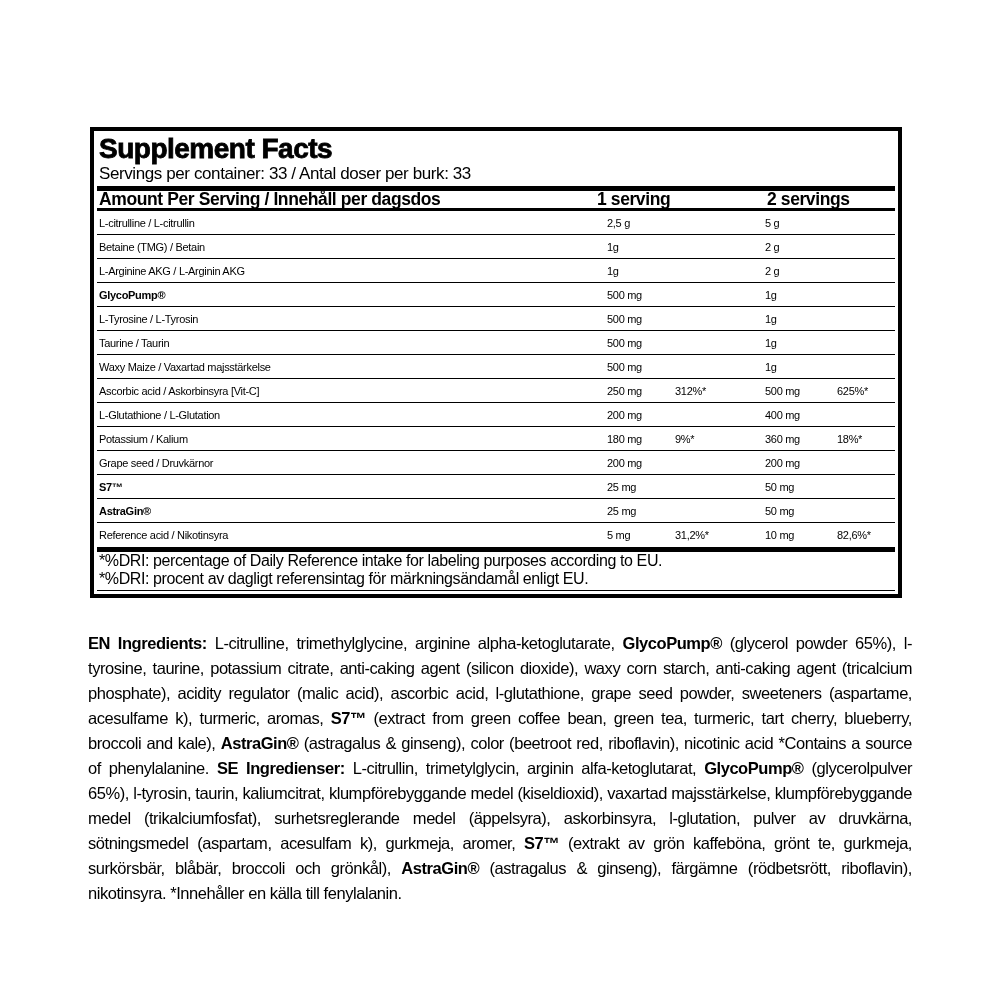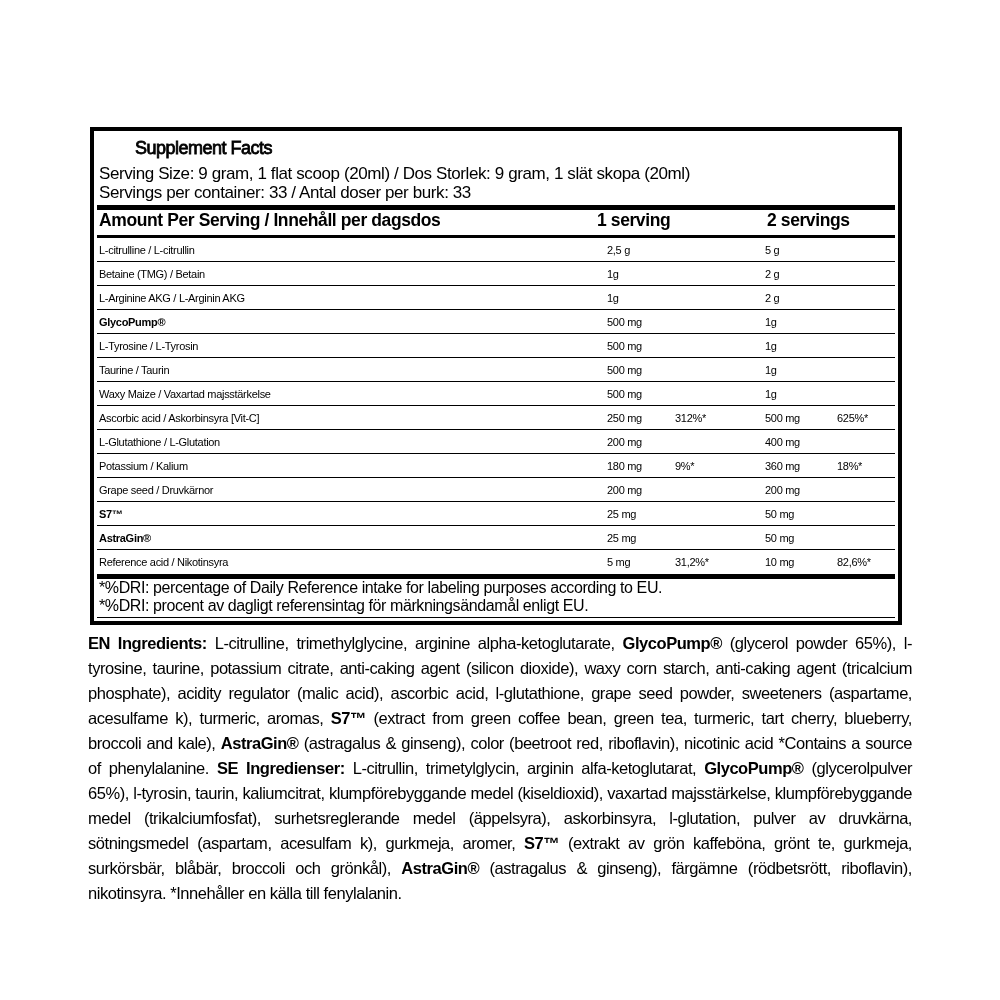--- a/index.html
+++ b/index.html
@@ -5,31 +5,31 @@
   * { margin:0; padding:0; box-sizing:border-box; }
   html,body { width:1000px; height:1000px; background:#ffffff; }
   body { font-family:"Liberation Sans", sans-serif; color:#000; }
   .page { position:relative; width:1000px; height:1000px; background:#fff; overflow:hidden; }
 
   .facts-box {
     position:absolute; left:90px; top:127px; width:812px;
     border:4px solid #000; background:#fff; padding:2px 3px 0 3px;
   }
   .title {
-    font-size:18px; font-weight:normal; letter-spacing:-0.5px;
-    -webkit-text-stroke:0.8px #000; line-height:31px; padding-left:2px;margin-left:36px;
+    font-size:28px; font-weight:bold; letter-spacing:-0.5px;
+    -webkit-text-stroke:0.8px #000; line-height:31px; padding-left:2px;
   }
   .serving-line {
     font-size:17px; line-height:19px; letter-spacing:-0.4px; padding-left:2px;
   }
   .thick-bar { height:5px; background:#000; margin-top:3px; }
   .thick-bar2 { height:5px; background:#000; }
 
   .hdr-row {
-    display:flex; height:28px;
+    display:flex; align-items:center; height:20px;
     border-bottom:3px solid #000; font-weight:bold; font-size:17.5px; letter-spacing:-0.4px;
   }
   .hname { flex:1; padding-left:2px; }
   .h1 { width:170px; }
   .h2 { width:128px; }
 
   .row {
     display:flex; align-items:center; height:24px;
     border-bottom:1px solid #000; font-size:11px; letter-spacing:-0.3px;
   }
@@ -53,21 +53,20 @@
     text-align:justify;
   }
 </style>
 </head>
 <body>
 
 <div class="page">
 
   <div class="facts-box">
     <div class="title">Supplement Facts</div>
-    <div class="serving-line">Serving Size: 9 gram, 1 flat scoop (20ml) / Dos Storlek: 9 gram, 1 slät skopa (20ml)</div>
     <div class="serving-line">Servings per container: 33 / Antal doser per burk: 33</div>
 
     <div class="thick-bar"></div>
 
     <div class="hdr-row">
       <span class="hname">Amount Per Serving / Innehåll per dagsdos</span>
       <span class="h1">1 serving</span>
       <span class="h2">2 servings</span>
     </div>
 

